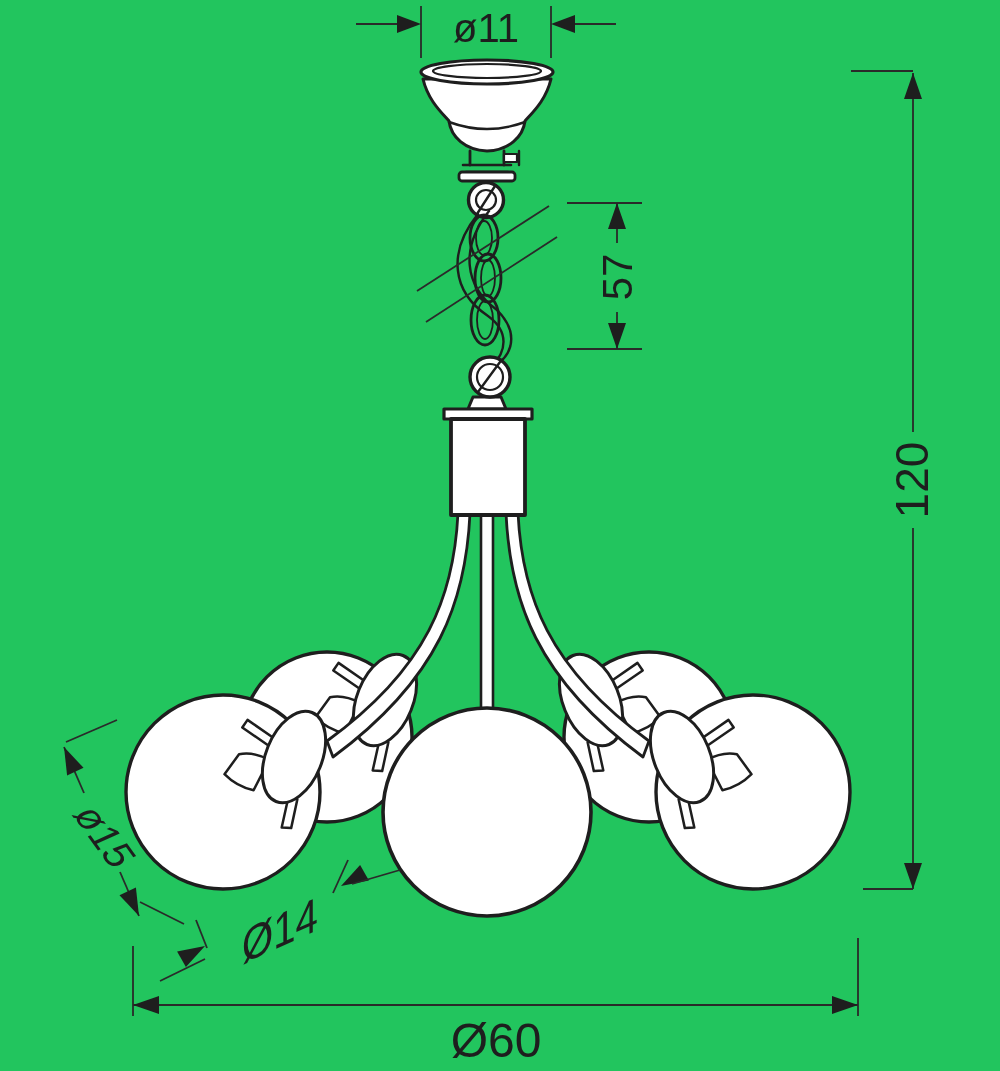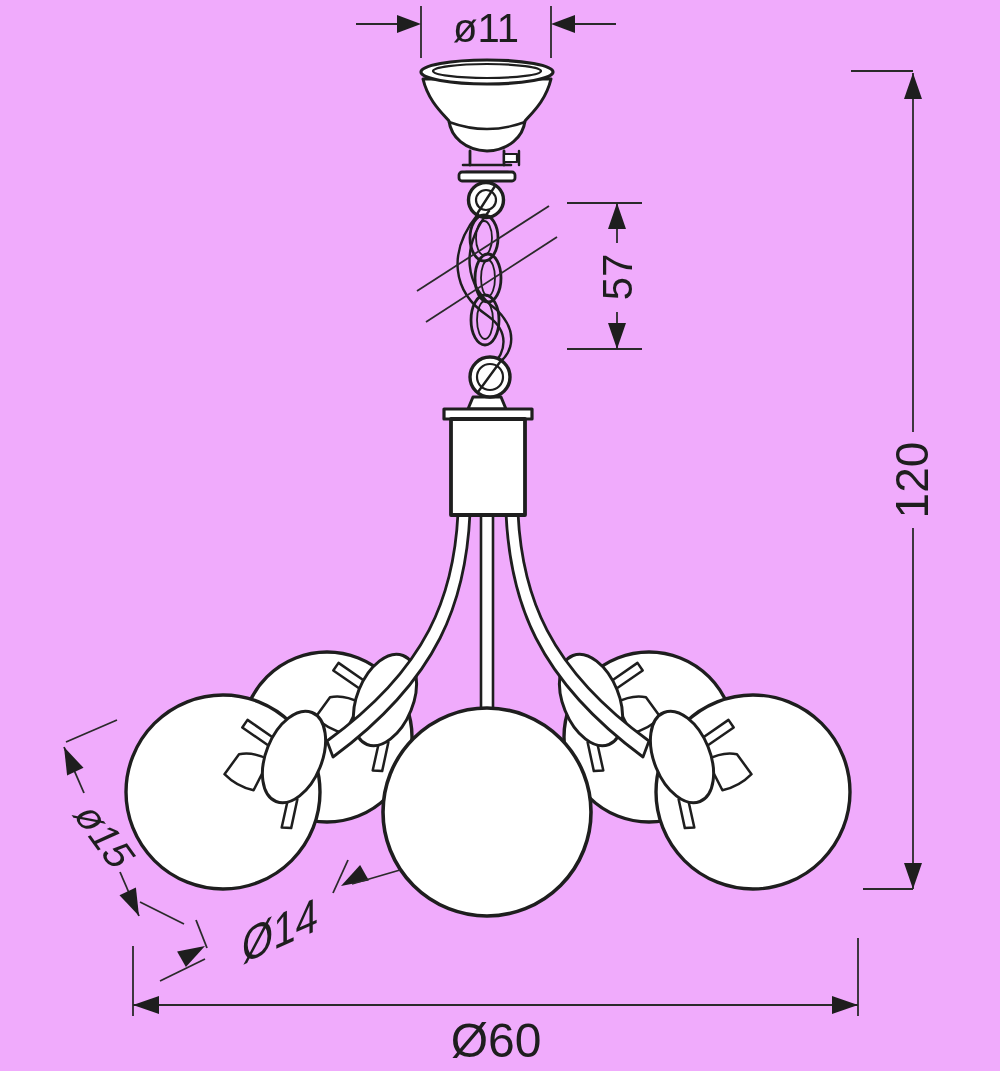--- a/index.html
+++ b/index.html
@@ -1,16 +1,16 @@
 <!DOCTYPE html>
 <html><head>
 <meta charset="utf-8">
 <style>
   html,body{margin:0;padding:0;background:#ffffff;}
-  .stage{position:relative;width:1000px;height:1071px;background:#f0abfc;overflow:hidden;
+  .stage{position:relative;width:1000px;height:1071px;background:#22c55e;overflow:hidden;
          font-family:"Liberation Sans", sans-serif;}
   svg{display:block}
   .ink{stroke:#1e1e1e;fill:none;stroke-linecap:round;stroke-linejoin:round;}
   .fillwhite{fill:#ffffff;}
   .dim{stroke:#2a2a2a;stroke-width:1.8;fill:none;stroke-linecap:butt;}
   .arrow{fill:#1e1e1e;stroke:none;}
   .dimtext{fill:#1e1e1e;font-family:"Liberation Sans", sans-serif;}
 </style>
 </head>
 <body>

